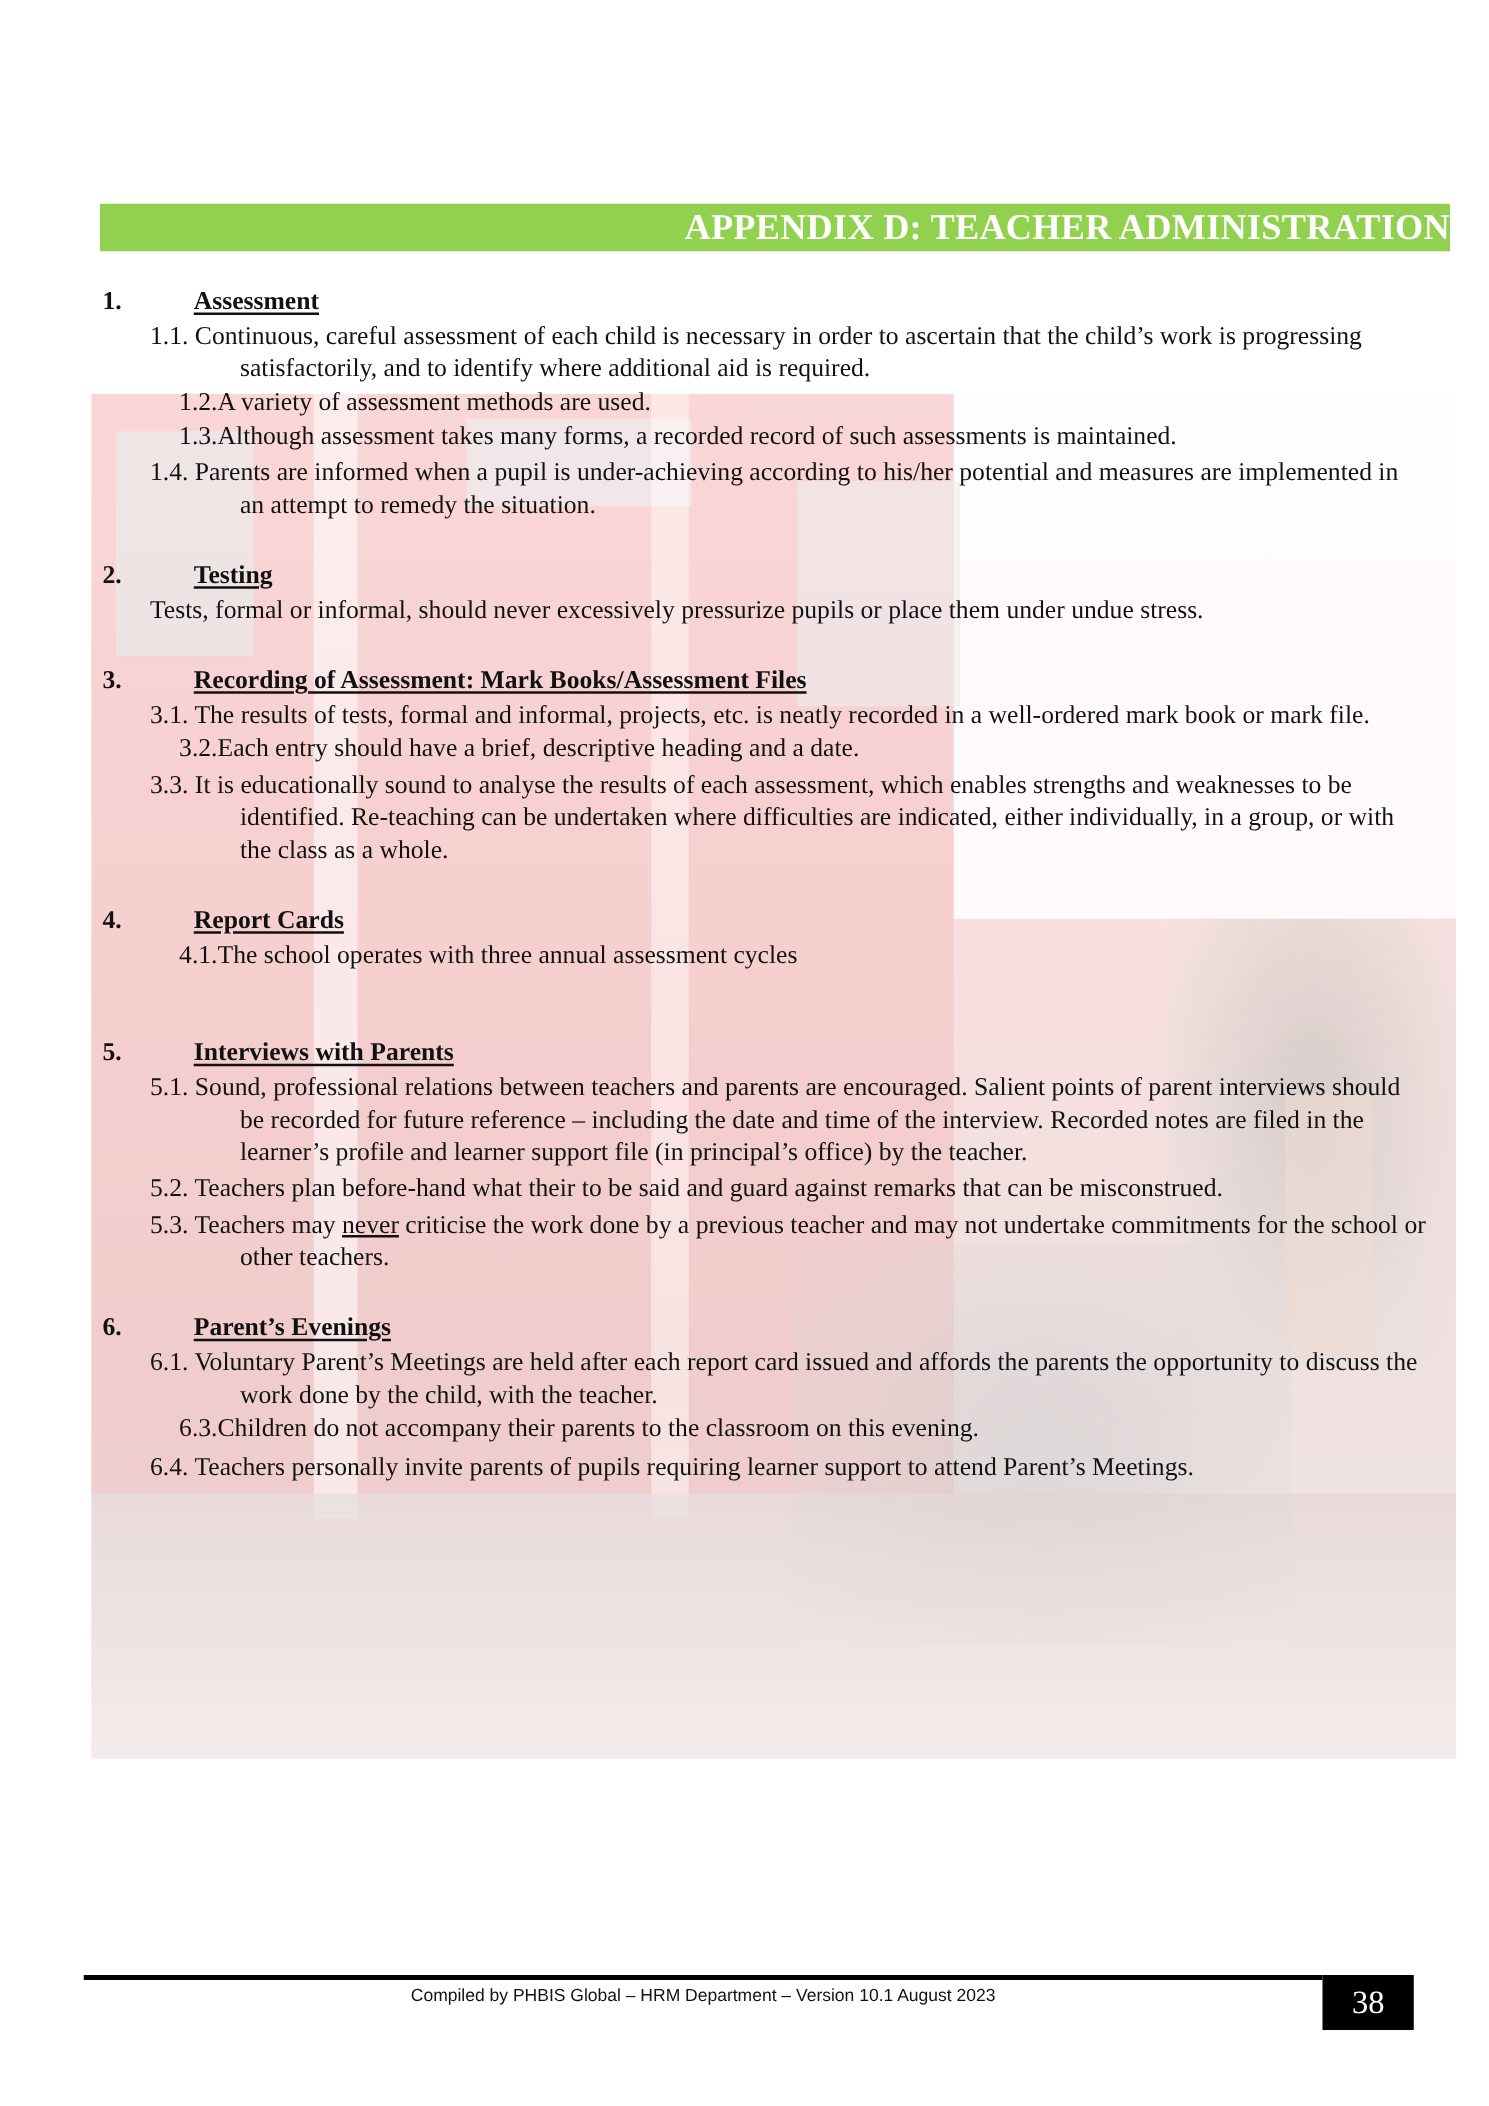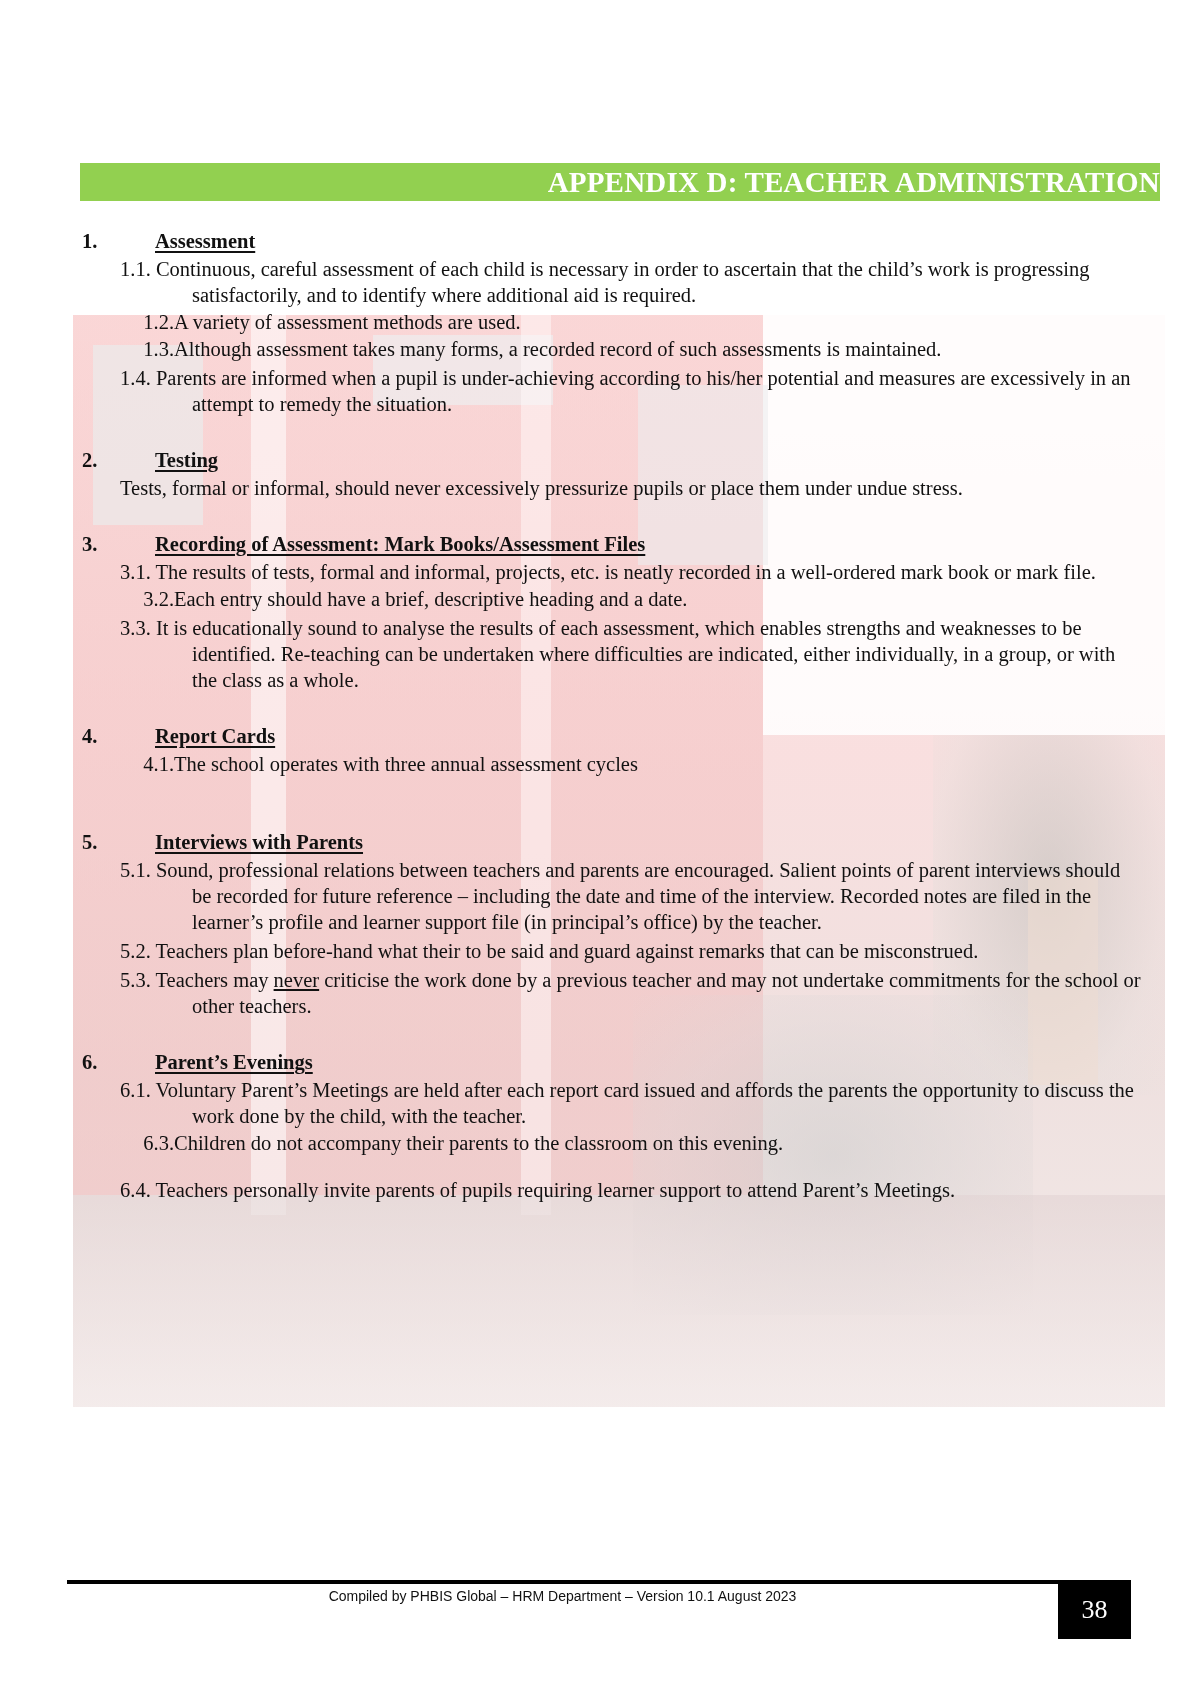--- a/index.html
+++ b/index.html
@@ -38,21 +38,21 @@
   .item { position: relative; padding-left: 110px; margin-left: 38px; text-indent: -110px; margin-top: 1px; }
   .item.hanging { padding-left: 72px; text-indent: -72px; }
   .item .num { display: inline; }
   .item.wide .num { display: inline-block; text-indent: 0; width: 54px; text-align: right; }
   .para { margin-left: 38px; }
   .underline { text-decoration: underline; }
 
   .footer-line { position: absolute; left: 67px; top: 1580px; width: 991px; height: 4px; background: #000; }
   .footer-text { position: absolute; left: 67px; width: 991px; top: 1588px; text-align: center;
     font-family: "Liberation Sans", sans-serif; font-weight: normal; font-size: 14px; color: #111; }
-  .page-box { position: absolute; left: 1058px; top: 1580px; width: 73px; height: 59px; background: #000;
+  .page-box { position: absolute; left: 1058px; top: 1580px; width: 73px; height: 44px; background: #000;
     display: flex; align-items: center; justify-content: center; }
   .page-box span { color: #fff; font-family: "Liberation Serif", serif; font-size: 26px; }
 </style>
 </head>
 <body>
 
 <div class="bg-photo">
   <div class="layer bg-base"></div>
   <div class="layer bg-building-left"></div>
   <div class="layer bg-sky-right"></div>
@@ -74,21 +74,21 @@
 <div class="content">
 
   <div class="section">
     <div class="sec-head">
       <span class="sec-num">1.</span>
       <span class="sec-title">Assessment</span>
     </div>
     <div class="item hanging"><span>1.1.</span> <span>Continuous, careful assessment of each child is necessary in order to ascertain that the child’s work is progressing satisfactorily, and to identify where additional aid is required.</span></div>
     <div class="item hanging wide"><span class="num">1.2.</span><span>A variety of assessment methods are used.</span></div>
     <div class="item hanging wide"><span class="num">1.3.</span><span>Although assessment takes many forms, a recorded record of such assessments is maintained.</span></div>
-    <div class="item hanging" style="margin-top:3px"><span>1.4.</span> <span>Parents are informed when a pupil is under-achieving according to his/her potential and measures are excessively in an attempt to remedy the situation.</span></div>
+    <div class="item hanging" style="margin-top:3px"><span>1.4.</span> <span>Parents are informed when a pupil is under-achieving according to his/her potential and measures are implemented in an attempt to remedy the situation.</span></div>
   </div>
 
   <div style="height:30px"></div>
 
   <div class="section">
     <div class="sec-head">
       <span class="sec-num">2.</span>
       <span class="sec-title">Testing</span>
     </div>
     <div class="para">Tests, formal or informal, should never excessively pressurize pupils or place them under undue stress.</div>
@@ -130,21 +130,21 @@
 
   <div style="height:30px"></div>
 
   <div class="section">
     <div class="sec-head">
       <span class="sec-num">6.</span>
       <span class="sec-title">Parent’s Evenings</span>
     </div>
     <div class="item hanging"><span>6.1.</span> <span>Voluntary Parent’s Meetings are held after each report card issued and affords the parents the opportunity to discuss the work done by the child, with the teacher.</span></div>
     <div class="item hanging wide"><span class="num">6.3.</span><span>Children do not accompany their parents to the classroom on this evening.</span></div>
-    <div class="item hanging" style="margin-top:21px"><span>6.4.</span> <span>Teachers personally invite parents of pupils requiring learner support to attend Parent’s Meetings.</span></div>
+    <div class="item hanging" style="margin-top:5px"><span>6.4.</span> <span>Teachers personally invite parents of pupils requiring learner support to attend Parent’s Meetings.</span></div>
   </div>
 </div>
 
 <div class="footer-line"></div>
 <div class="footer-text">Compiled by PHBIS Global – HRM Department – Version 10.1 August 2023</div>
 <div class="page-box">
   <span>38</span>
 </div>
 
 </body></html>

